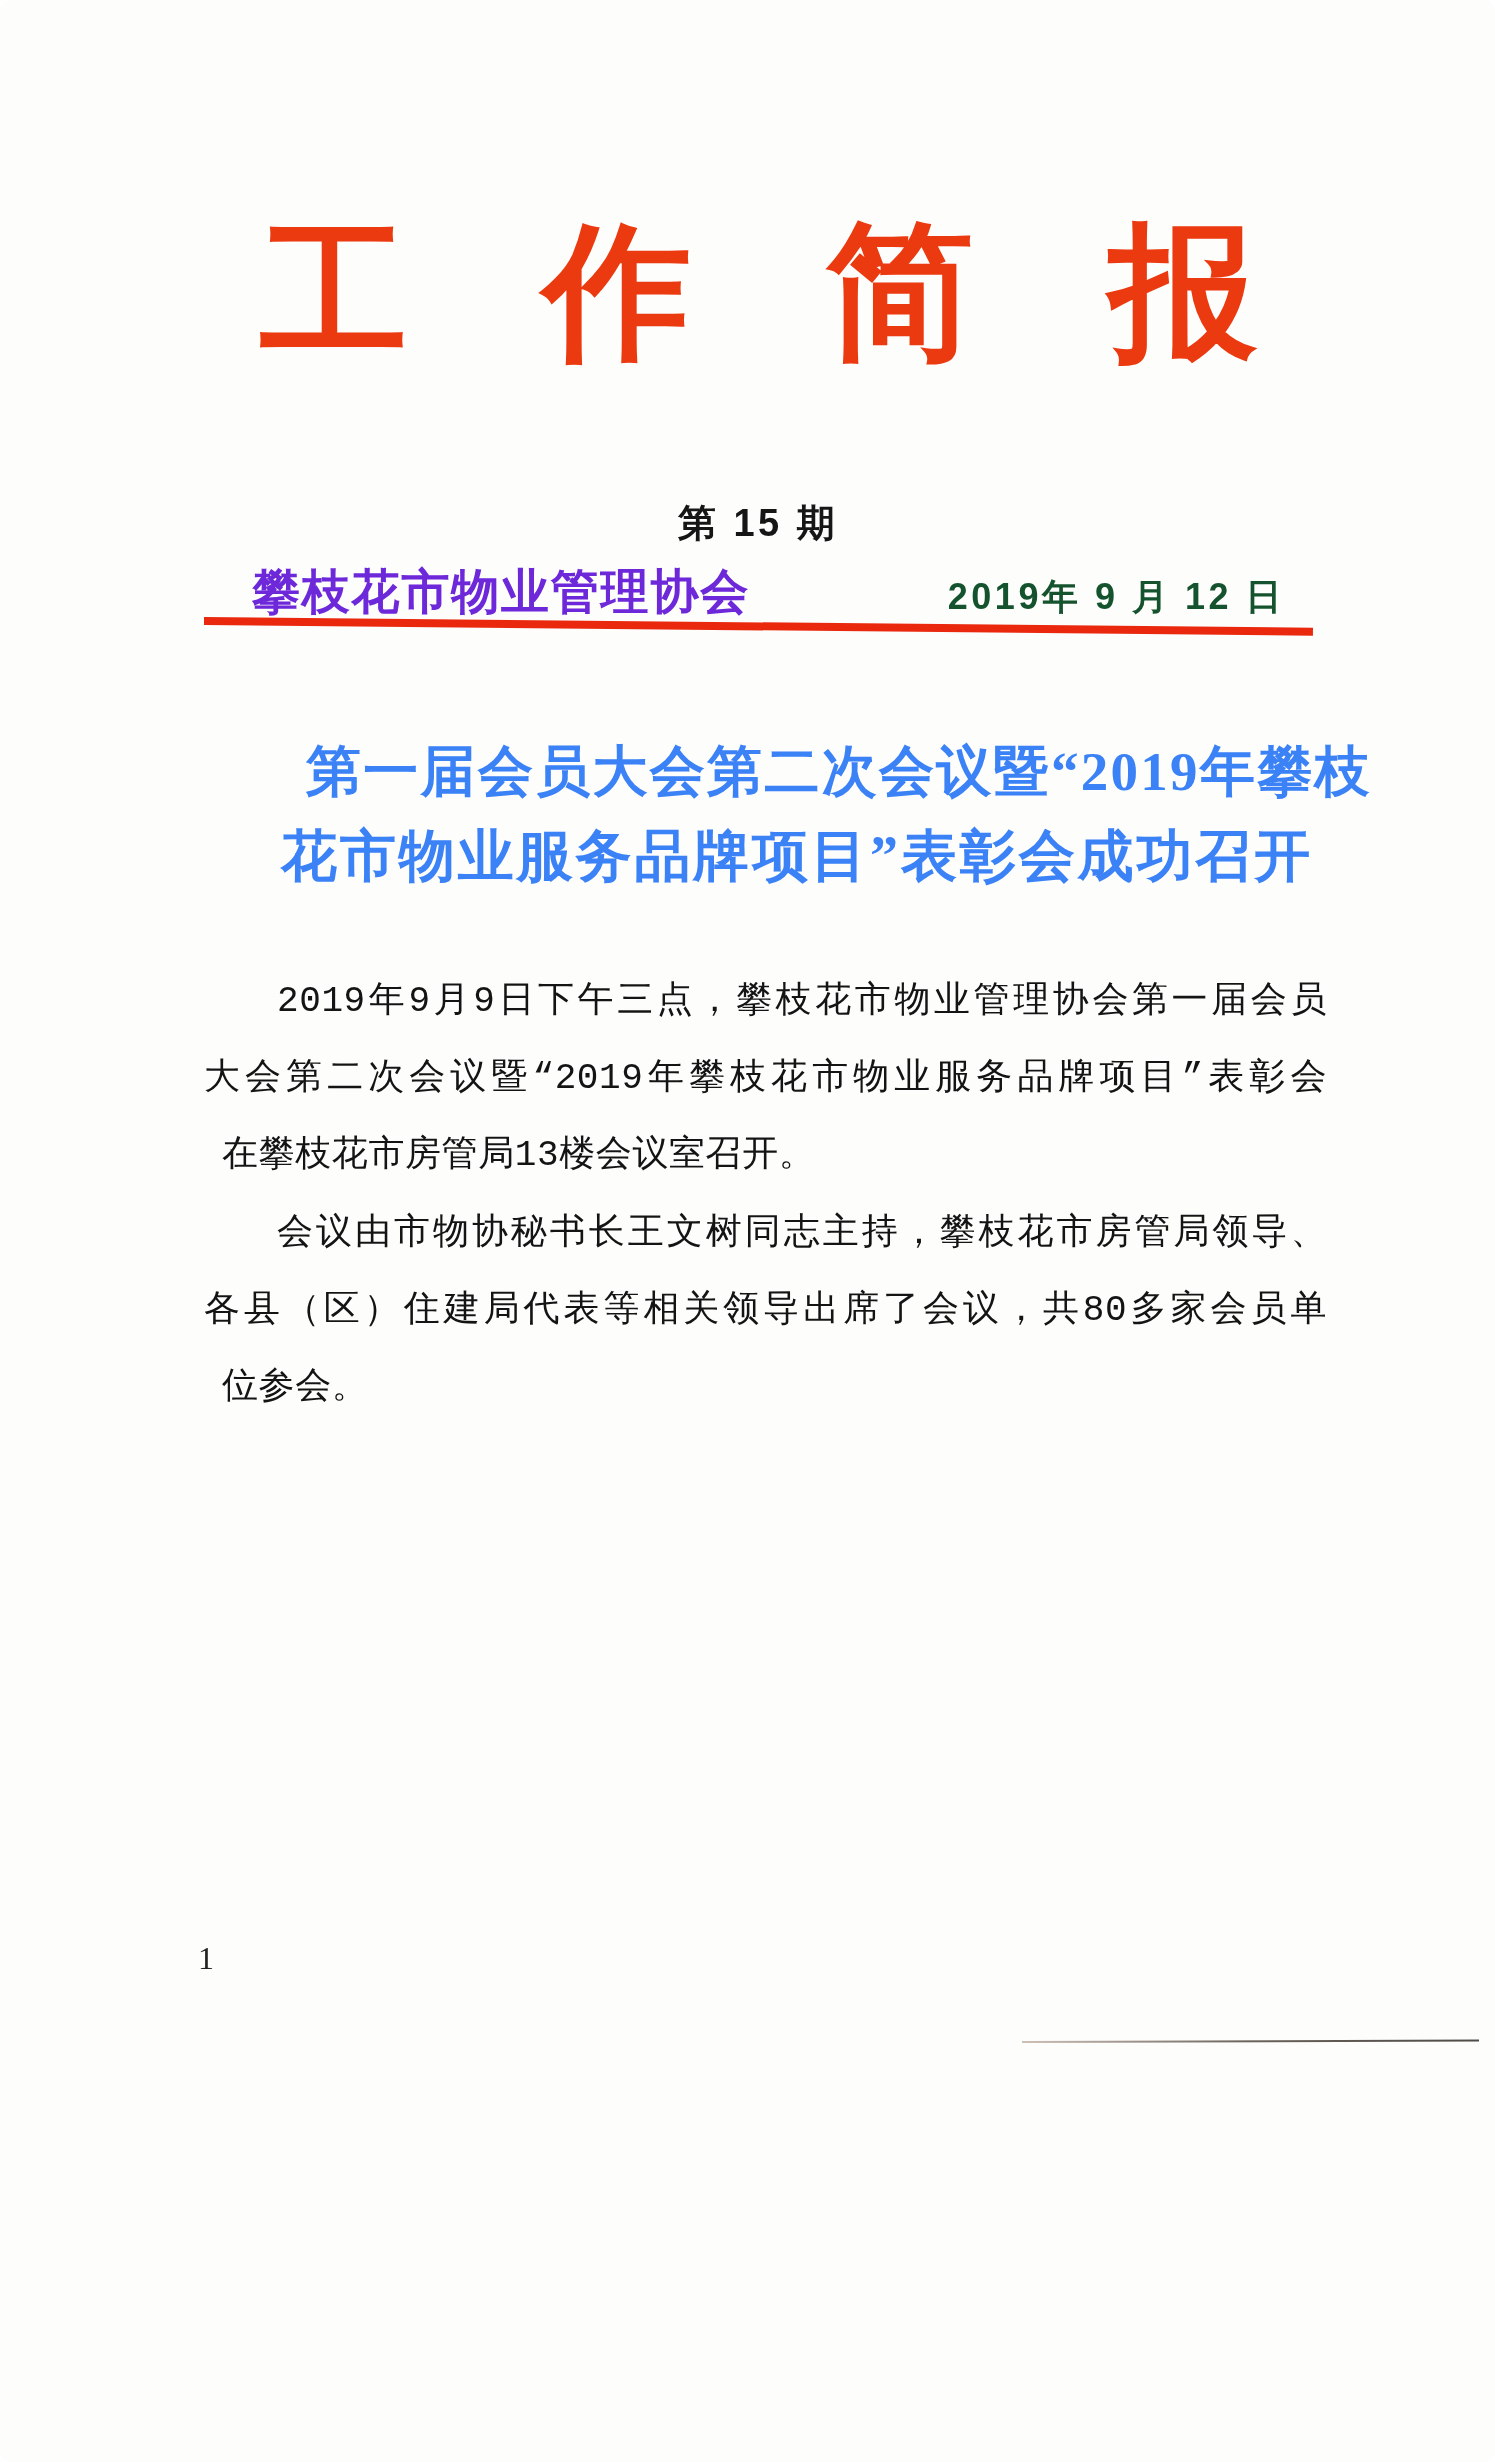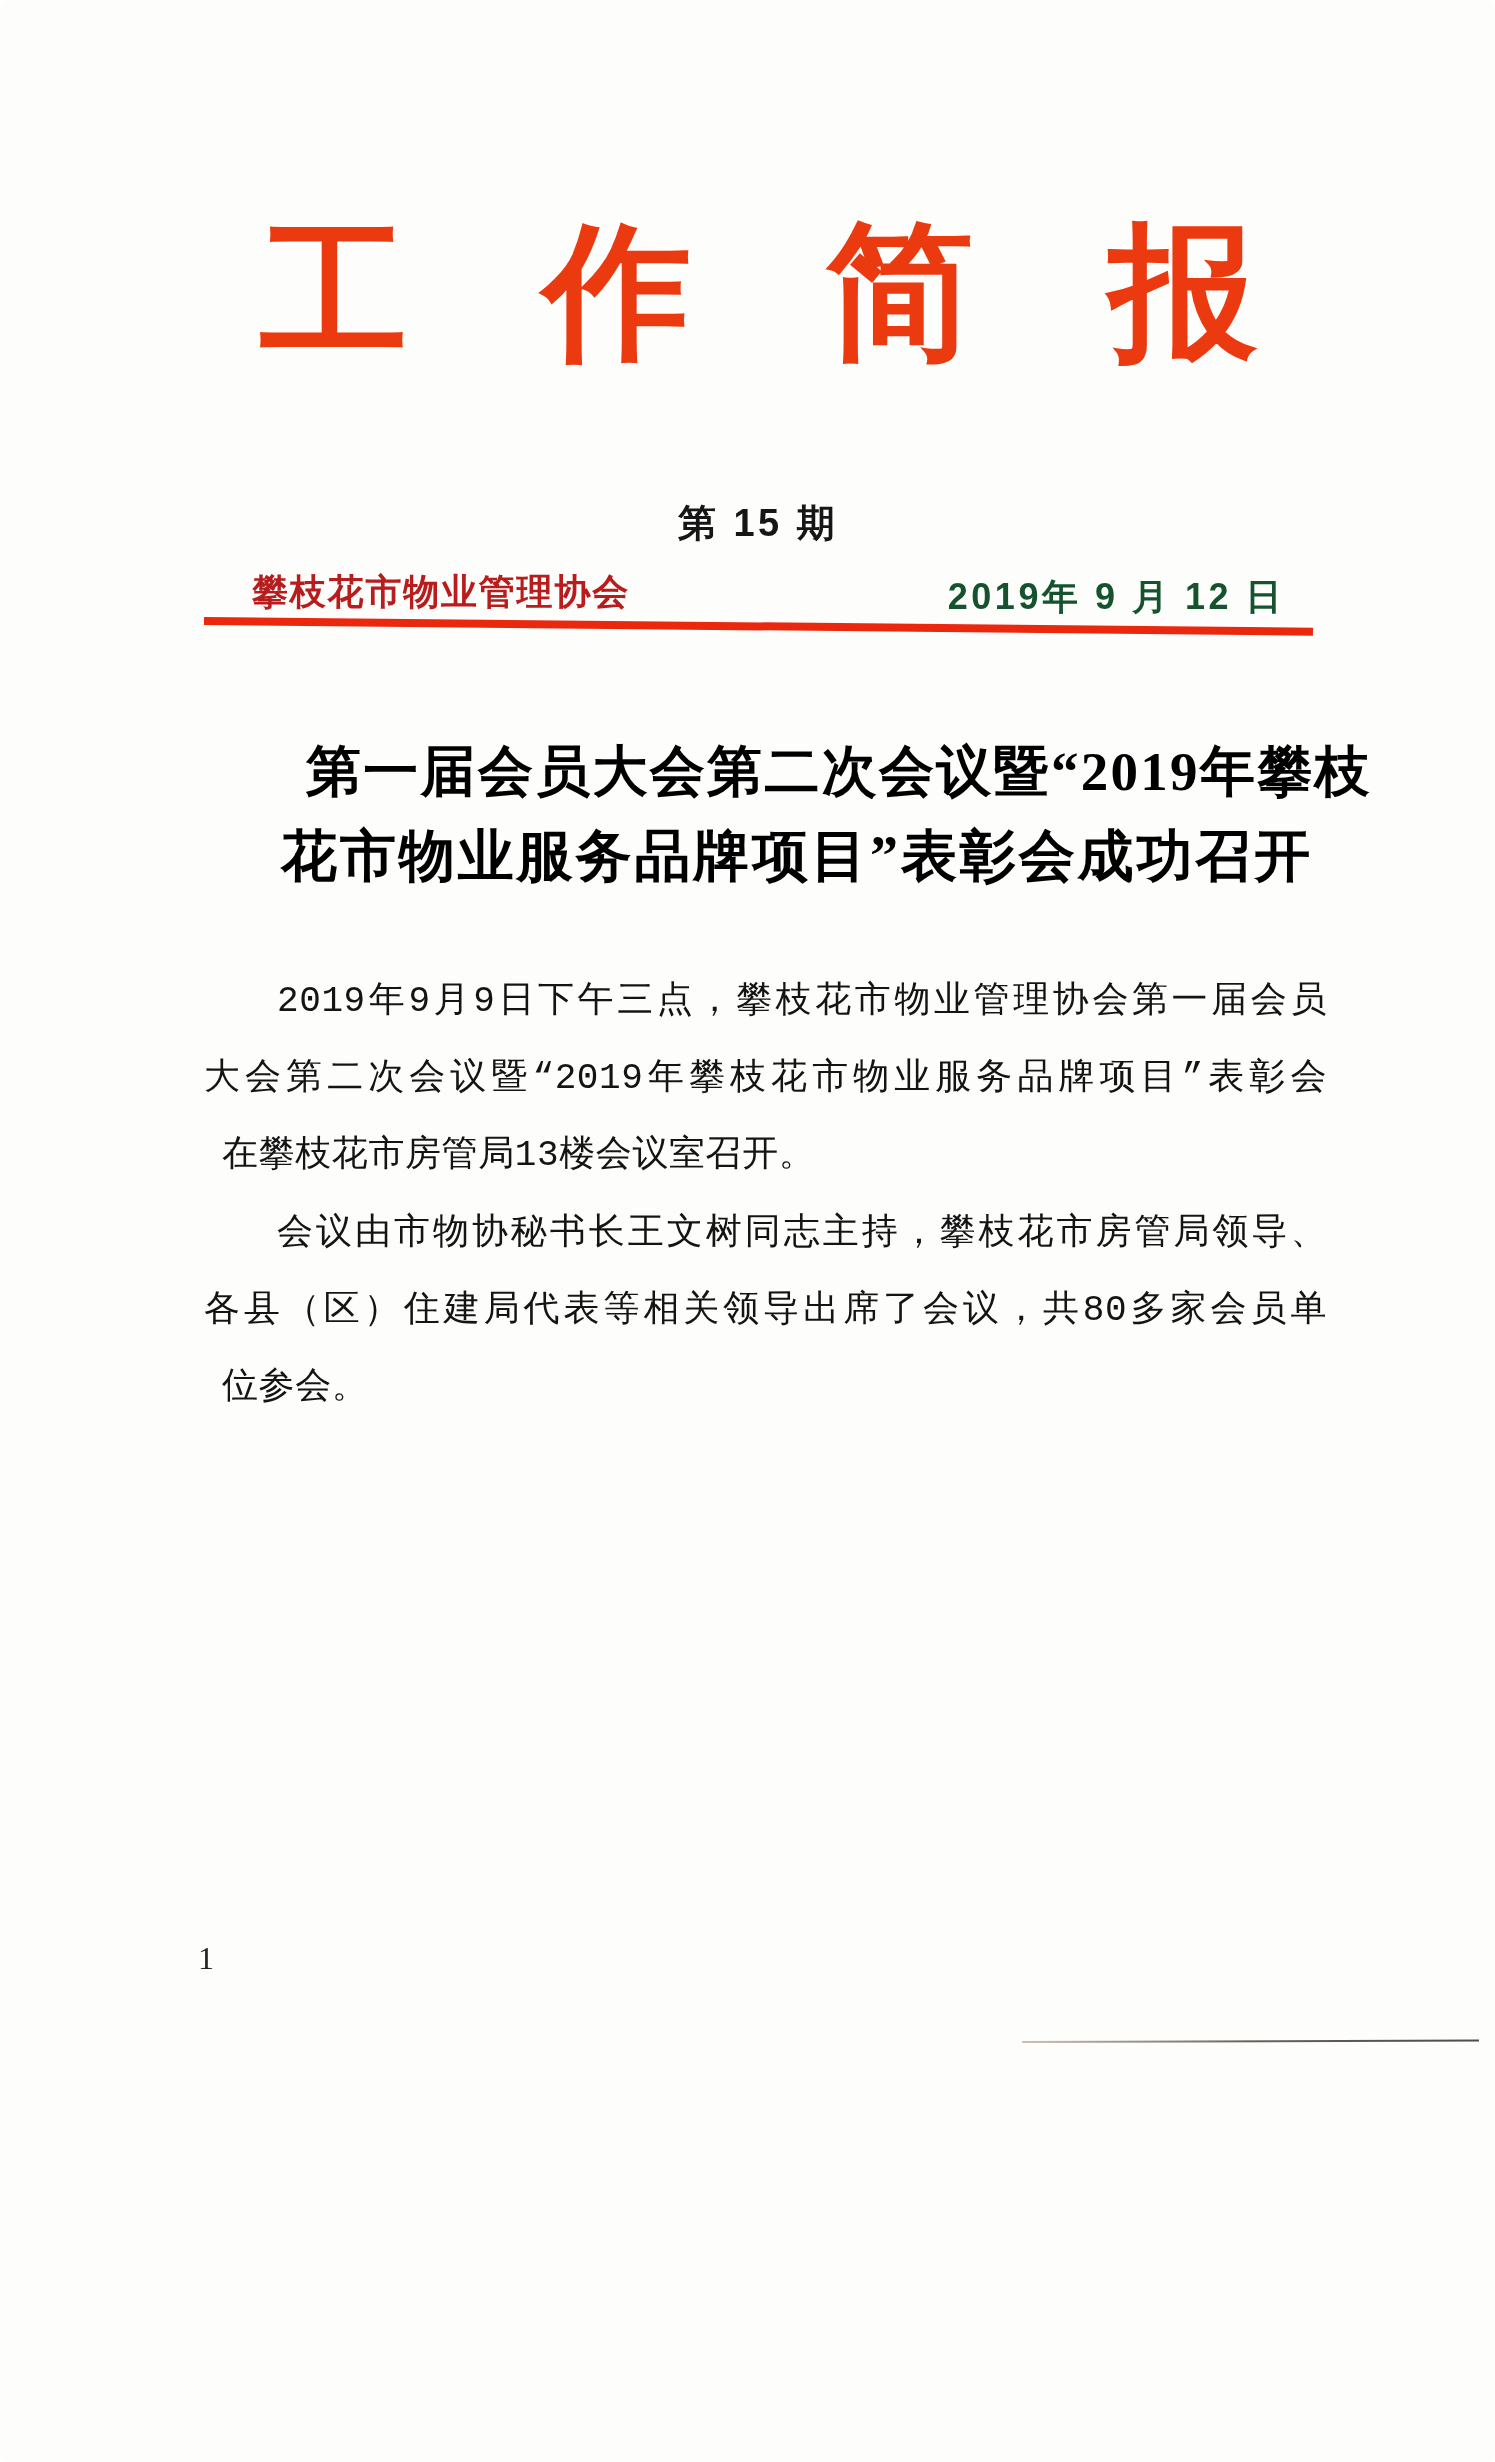--- a/index.html
+++ b/index.html
@@ -47,24 +47,24 @@
     letter-spacing: 3.5px;
     color: #161616;
     white-space: nowrap;
   }
   .org {
     position: absolute;
     left: 252px;
     top: 569px;
     font-family: "Liberation Sans", "DejaVu Sans", sans-serif;
     font-weight: bold;
-    font-size: 36px;
+    font-size: 48px;
     line-height: 45px;
     letter-spacing: 1.8px;
-    color: #b91c1c;
+    color: #6d28d9;
     white-space: nowrap;
   }
   .date {
     position: absolute;
     right: 210px;
     top: 576px;
     font-family: "Liberation Sans", "DejaVu Sans", sans-serif;
     font-weight: bold;
     font-size: 36px;
     line-height: 42px;
@@ -80,21 +80,21 @@
     height: 8.2px;
     background: #e9280e;
     transform: rotate(0.55deg);
     transform-origin: left center;
   }
   
   .h-line {
     position: absolute;
     font-family: "Liberation Serif", "DejaVu Serif", serif;
     font-weight: bold;
-    color: #000000;
+    color: #3b82f6;
     white-space: nowrap;
   }
   .h1 {
     left: 306px;
     top: 740px;
     font-size: 55px;
     line-height: 63px;
     letter-spacing: 2.3px;
   }
   .h2 {

